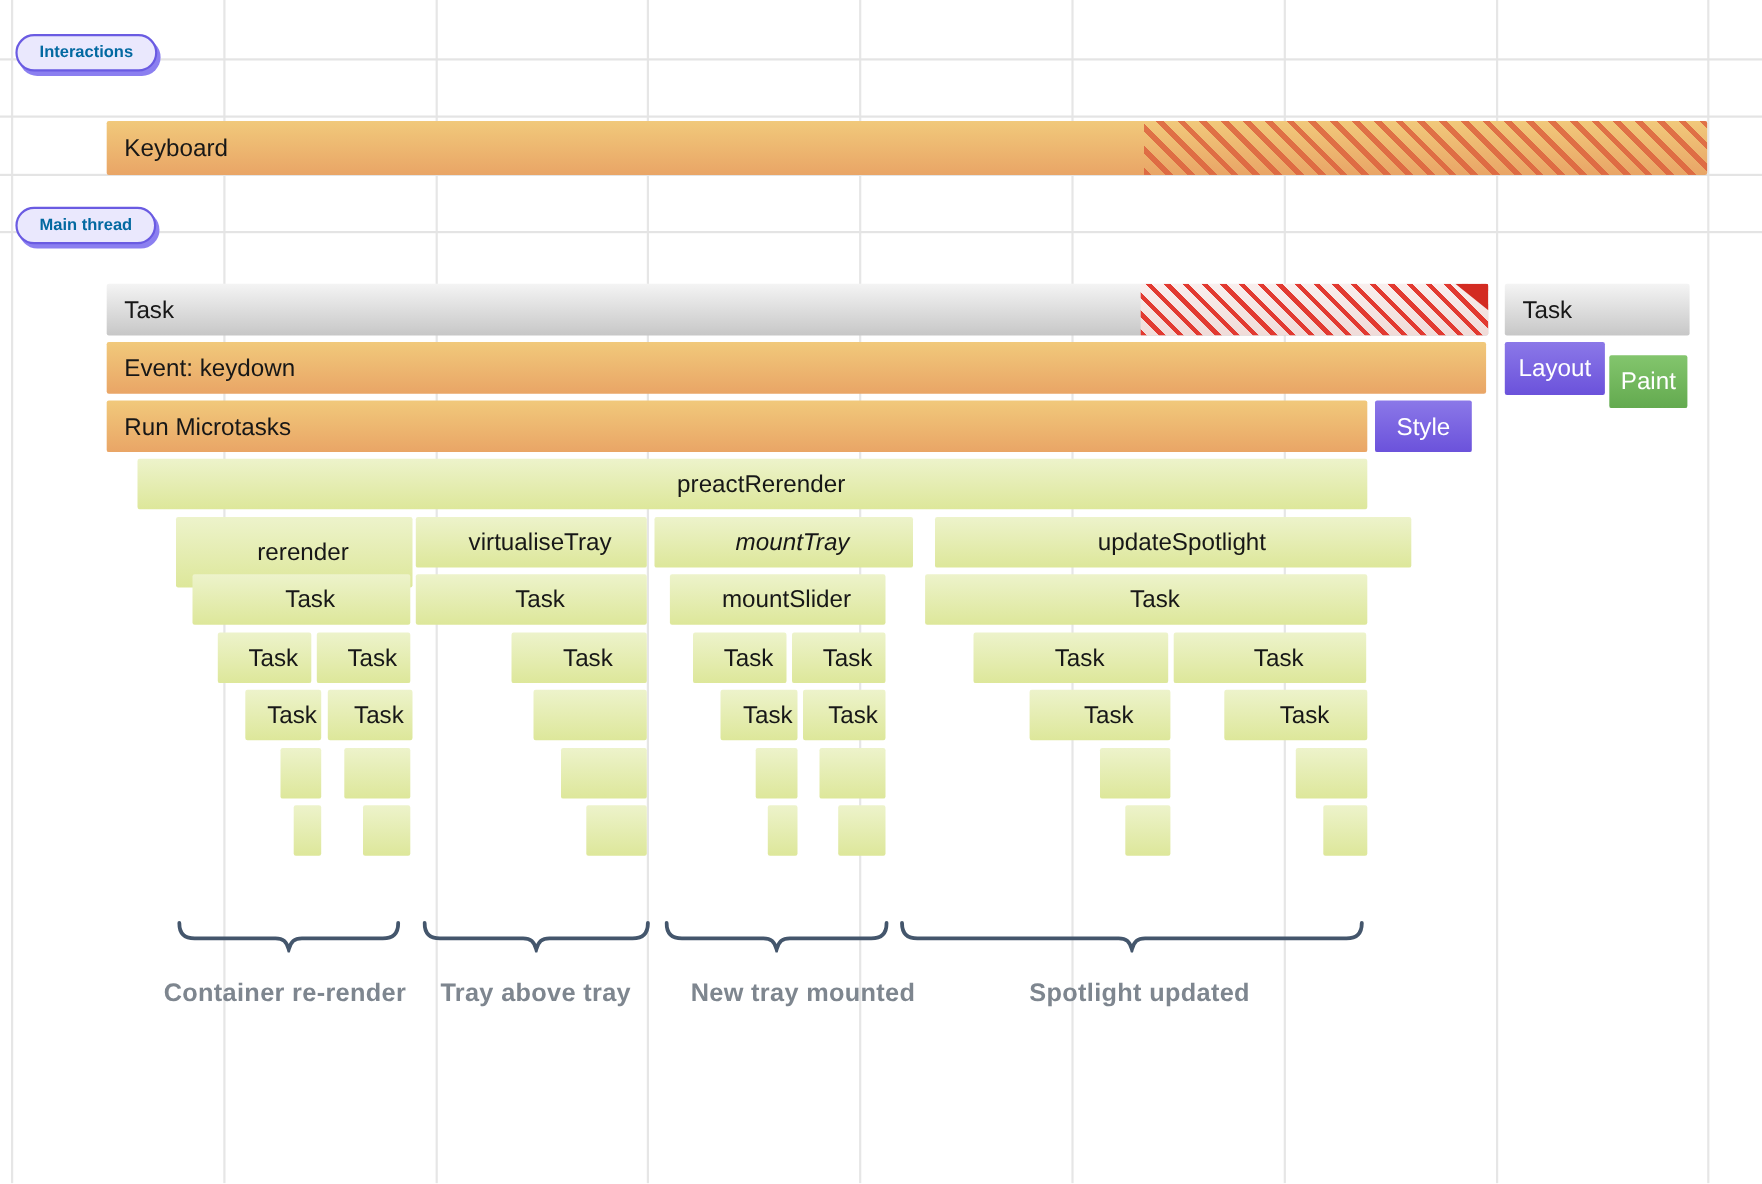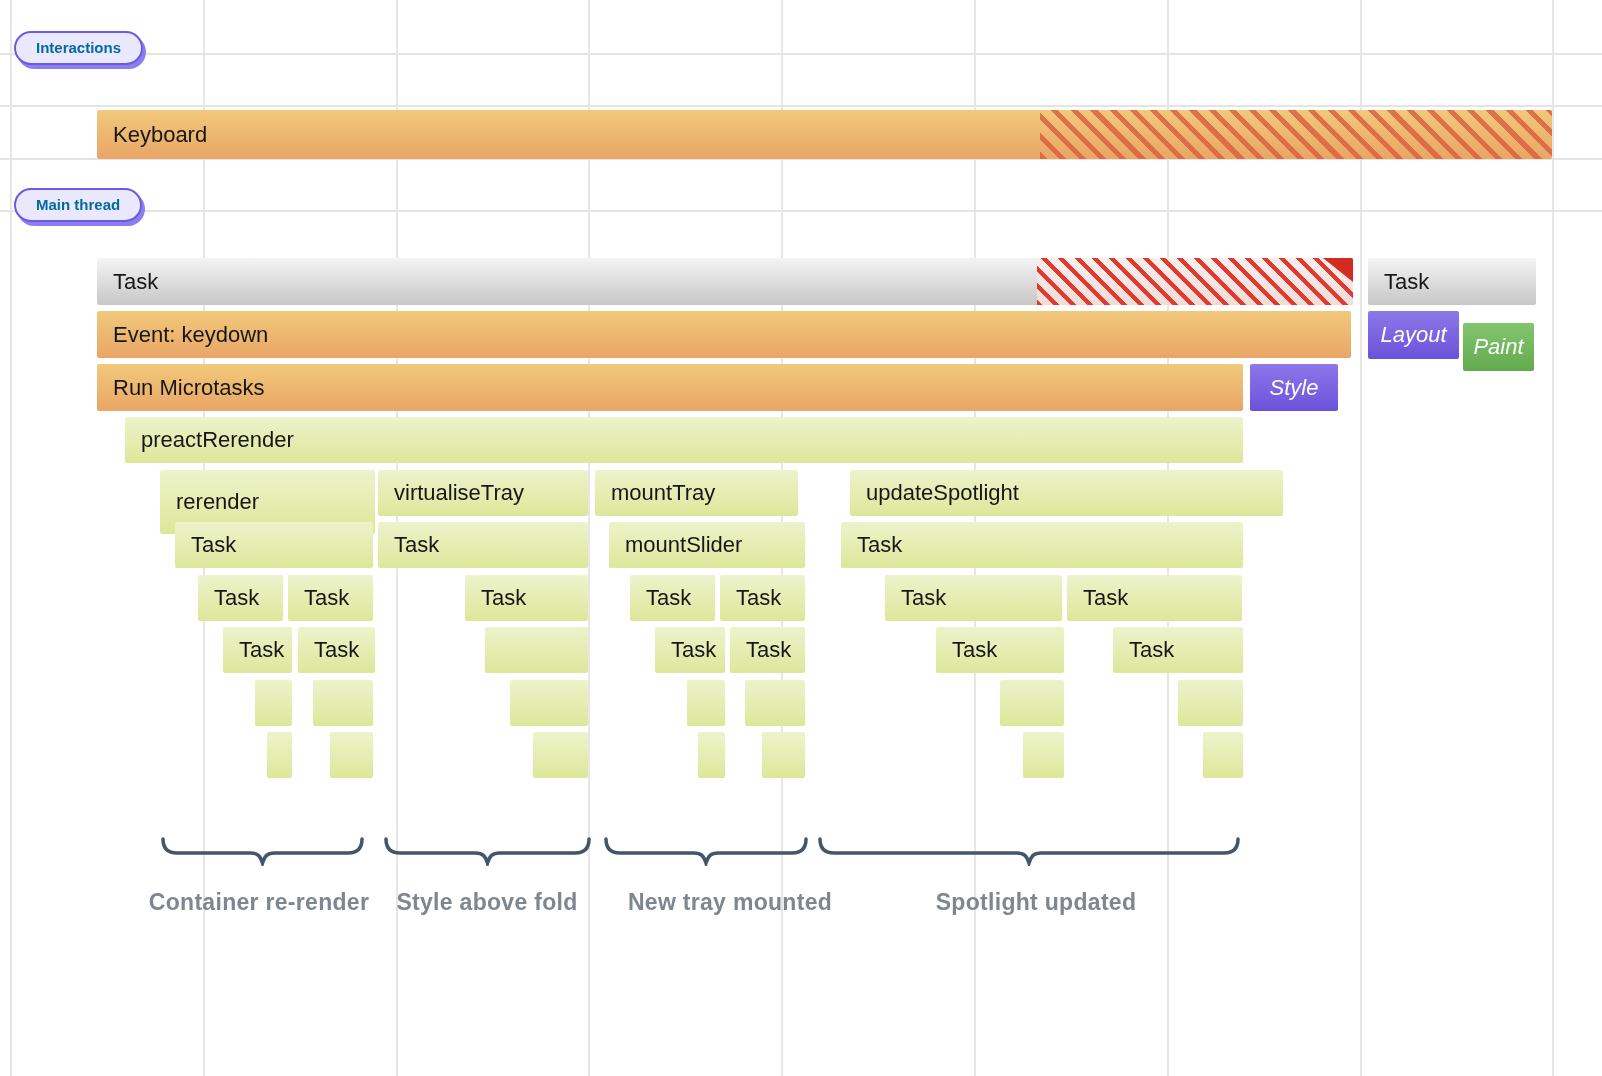--- a/index.html
+++ b/index.html
@@ -15,24 +15,24 @@
     color:#0369a1;font-size:15px;font-weight:bold;line-height:30px;
     box-shadow:3px 4px 0 #8b7ff0;z-index:5;
   }
   .bar{
     position:absolute;box-sizing:border-box;border-radius:2px;
     font-size:22px;color:#171717;line-height:1;white-space:nowrap;
     display:flex;align-items:center;overflow:hidden;z-index:3;
   }
   .bar .lbl{padding-left:16px;position:relative;z-index:4;}
   .bar.center{justify-content:center;}
-  .bar.center .lbl{padding-left:0;font-style:italic;}
+  .bar.center .lbl{padding-left:0;}
   .orange{background:linear-gradient(180deg,#f1c97b 0%,#e9a566 100%);}
   .gray{background:linear-gradient(180deg,#f4f4f4 0%,#c7c7c7 100%);}
-  .green{background:linear-gradient(180deg,#edf3cb 0%,#dde79a 100%);}
+  .green{background:linear-gradient(180deg,#edf3cb 0%,#dde79a 100%);justify-content:center;}
   .purple{background:linear-gradient(180deg,#8b78e8 0%,#6b52db 100%);color:#ffffff;}
   .paint{background:linear-gradient(180deg,#83c56d 0%,#63aa4f 100%);color:#ffffff;}
   .hatch{
     position:absolute;top:0;bottom:0;right:0;
     background:repeating-linear-gradient(45deg,rgba(219,92,58,0.8) 0 5px,rgba(0,0,0,0) 5px 14px);
   }
   .redhatch{
     position:absolute;top:0;bottom:0;right:0;
     background:
       repeating-linear-gradient(45deg,#e23a31 0 4px,rgba(0,0,0,0) 4px 12px),
@@ -103,21 +103,21 @@
       </div>
       <div class="bar green" style="left: 125px; top: 417px; width: 1118px; height: 46px;">
         <span class="lbl">preactRerender</span>
       </div>
       <div class="bar green" style="left: 160px; top: 470px; width: 215px; height: 64px;">
         <span class="lbl">rerender</span>
       </div>
       <div class="bar green" style="left: 378px; top: 470px; width: 210px; height: 46px;">
         <span class="lbl">virtualiseTray</span>
       </div>
-      <div class="bar green" style="left: 595px; top: 470px; width: 203px; height: 46px;">
+      <div class="bar green" style="left: 595px; top: 470px; width: 235px; height: 46px; font-style: italic;">
         <span class="lbl">mountTray</span>
       </div>
       <div class="bar green" style="left: 810px; top: 470px; width: 433px; height: 46px; margin-left: 40px;">
         <span class="lbl">updateSpotlight</span>
       </div>
       <div class="bar green" style="left: 175px; top: 522px; width: 198px; height: 46px;">
         <span class="lbl">Task</span>
       </div>
       <div class="bar green" style="left: 378px; top: 522px; width: 210px; height: 46px;">
         <span class="lbl">Task</span>
@@ -184,21 +184,21 @@
       <div class="bar green" style="left: 1203px; top: 732px; width: 40px; height: 46px;"></div>
     </div>
   <div id="annotation-layer">
       <svg class="brace" width="203" height="30" viewBox="0 0 203 30" style="left: 161px; top: 836px;">
         <path d="M 2,3 C 2,14 8,17 16,17 L 89.5,17 C 96.5,17 99.5,20 101.5,27 C 103.5,20 106.5,17 113.5,17 L 187,17 C 195,17 201,14 201,3"></path>
       </svg>
       <div class="brace-label" style="left: 227px; top: 889px; margin-left: 32px;">Container re-render</div>
       <svg class="brace" width="207" height="30" viewBox="0 0 207 30" style="left: 384px; top: 836px;">
         <path d="M 2,3 C 2,14 8,17 16,17 L 91.5,17 C 98.5,17 101.5,20 103.5,27 C 105.5,20 108.5,17 115.5,17 L 191,17 C 199,17 205,14 205,3"></path>
       </svg>
-      <div class="brace-label" style="left: 487px; top: 889px;">Style above fold</div>
+      <div class="brace-label" style="left: 487px; top: 889px;">Tray above tray</div>
       <svg class="brace" width="204" height="30" viewBox="0 0 204 30" style="left: 604px; top: 836px;">
         <path d="M 2,3 C 2,14 8,17 16,17 L 90,17 C 97,17 100,20 102,27 C 104,20 107,17 114,17 L 188,17 C 196,17 202,14 202,3"></path>
       </svg>
       <div class="brace-label" style="left: 730px; top: 889px;">New tray mounted</div>
       <svg class="brace" width="422" height="30" viewBox="0 0 422 30" style="left: 818px; top: 836px;">
         <path d="M 2,3 C 2,14 8,17 16,17 L 199,17 C 206,17 209,20 211,27 C 213,20 216,17 223,17 L 406,17 C 414,17 420,14 420,3"></path>
       </svg>
       <div class="brace-label" style="left: 1036px; top: 889px;">Spotlight updated</div>
     </div>
 </div>

